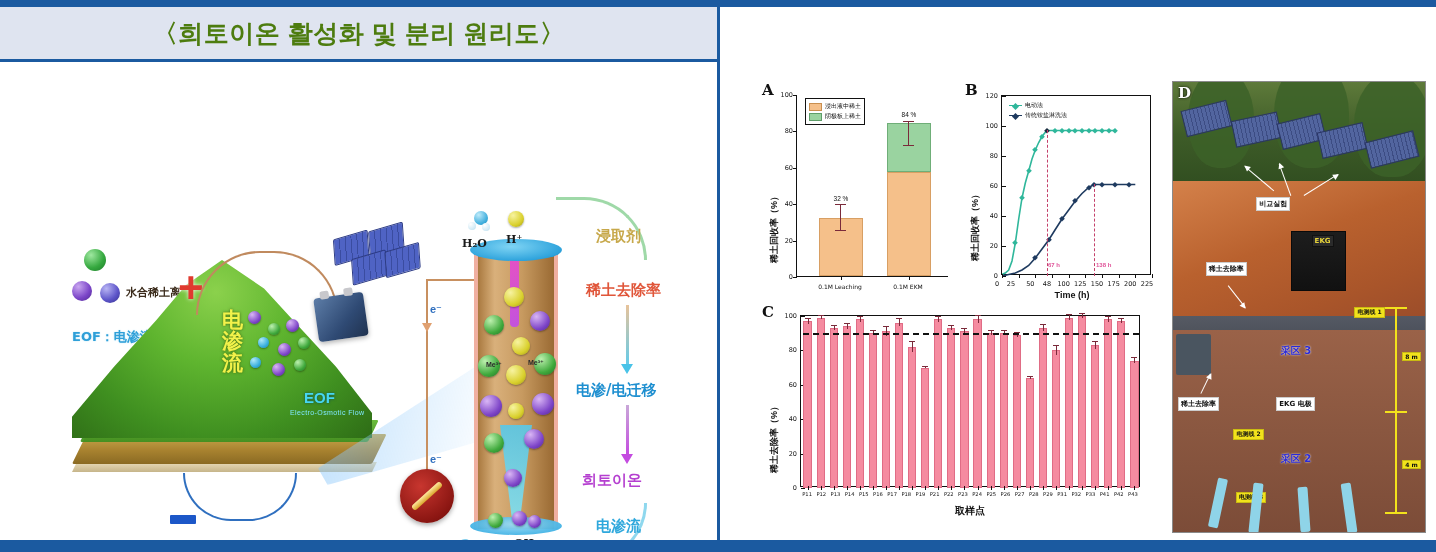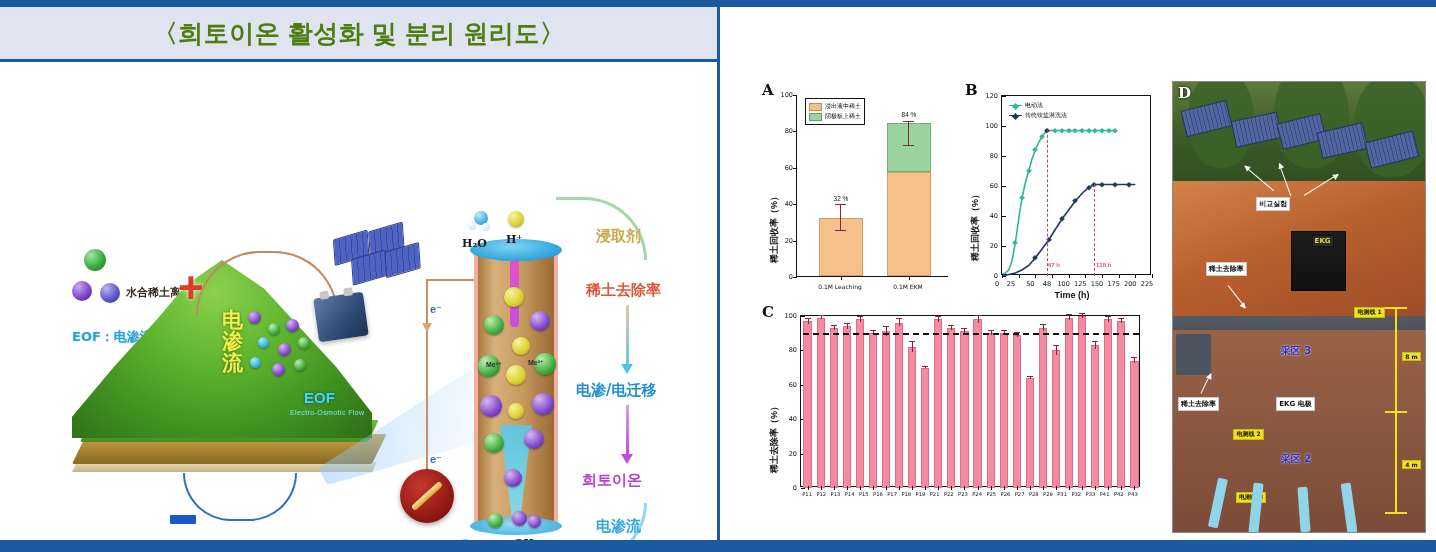--- a/index.html
+++ b/index.html
@@ -632,20 +632,21 @@
             <div class="xtl" style="left: 219.583px; top: 0px; font-size: 5.2px;">P27</div>
             <div class="xtl" style="left: 233.75px; top: 0px; font-size: 5.2px;">P28</div>
             <div class="xtl" style="left: 247.917px; top: 0px; font-size: 5.2px;">P29</div>
             <div class="xtl" style="left: 262.083px; top: 0px; font-size: 5.2px;">P31</div>
             <div class="xtl" style="left: 276.25px; top: 0px; font-size: 5.2px;">P32</div>
             <div class="xtl" style="left: 290.417px; top: 0px; font-size: 5.2px;">P33</div>
             <div class="xtl" style="left: 304.583px; top: 0px; font-size: 5.2px;">P41</div>
             <div class="xtl" style="left: 318.75px; top: 0px; font-size: 5.2px;">P42</div>
             <div class="xtl" style="left: 332.917px; top: 0px; font-size: 5.2px;">P43</div>
           </div>
+        <div class="xlab" style="left:38px;top:203px;width:340px;font-size:10px;">取样点</div>
         <div class="ylab" style="left:6px;top:172px;">稀土去除率（%）</div>
       </div>
 
       <div class="photo" style="left:452px;top:16px;width:252px;height:450px;border:1px solid #8a8a8a;">
         <div class="ph-sky"></div>
         <div class="ph-tree" style="left:6%;top:-3%;width:26%;height:22%;"></div>
         <div class="ph-tree" style="left:40%;top:-5%;width:30%;height:24%;"></div>
         <div class="ph-tree" style="left:72%;top:-2%;width:30%;height:23%;"></div>
         <div class="ph-soil"></div>
         <div class="ph-bench"></div>

